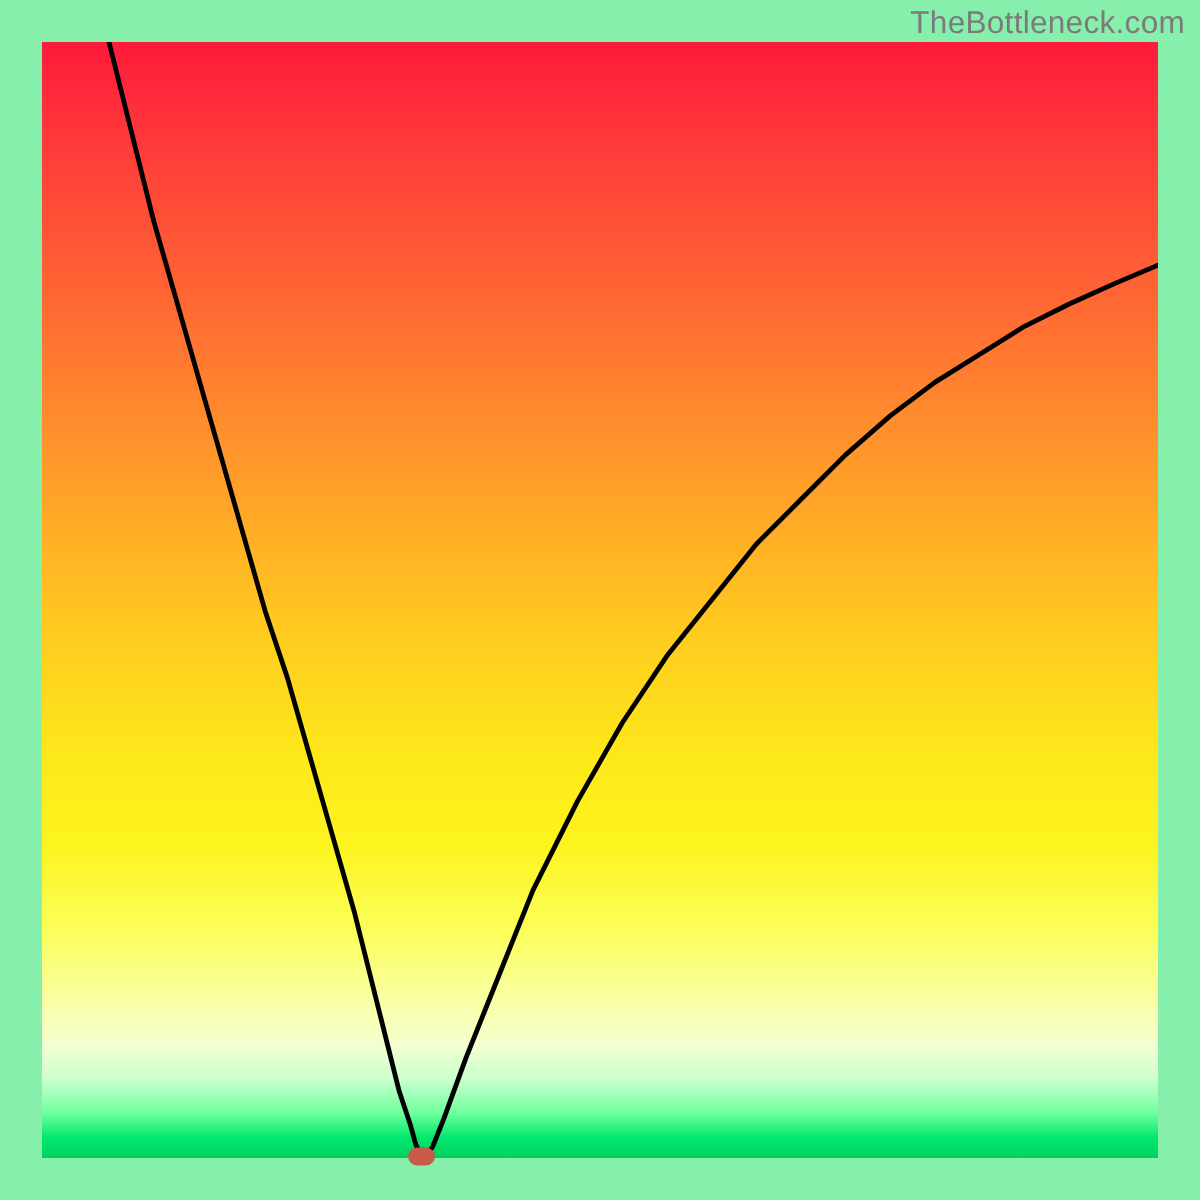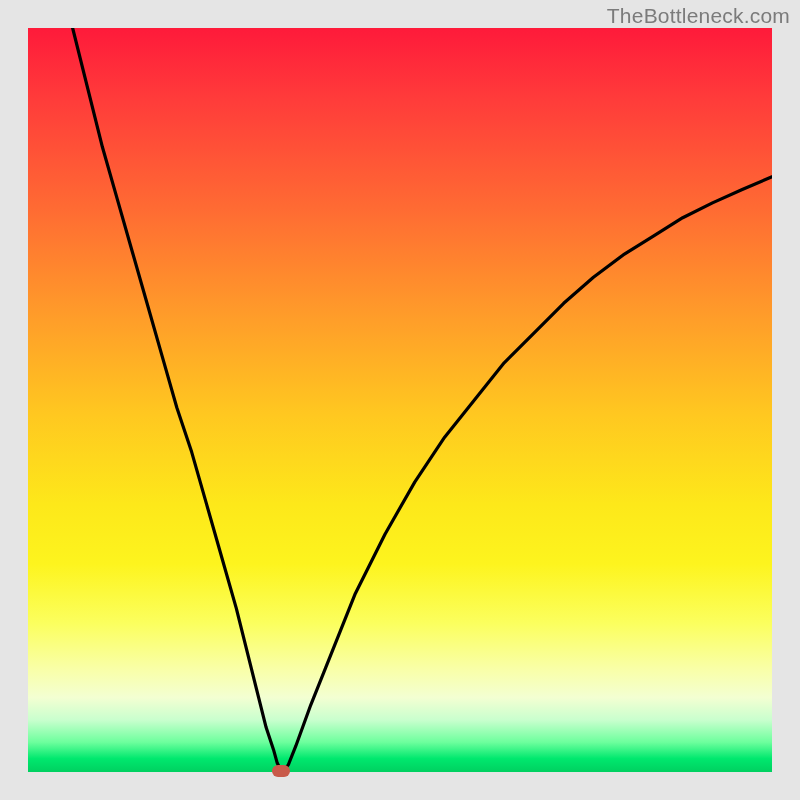--- a/index.html
+++ b/index.html
@@ -8,21 +8,21 @@
     width: 800px;
     height: 800px;
     background: #000;
     font-family: Arial, Helvetica, sans-serif;
     overflow: hidden;
   }
   .frame {
     position: relative;
     width: 800px;
     height: 800px;
-    background: #e5e5e5;
+    background: #86efac;
   }
   .plot {
     position: absolute;
     left: 28px;
     top: 28px;
     width: 744px;
     height: 744px;
     background: linear-gradient(to bottom,
       #fe1a3a 0%,
       #ff3d3a 10%,

